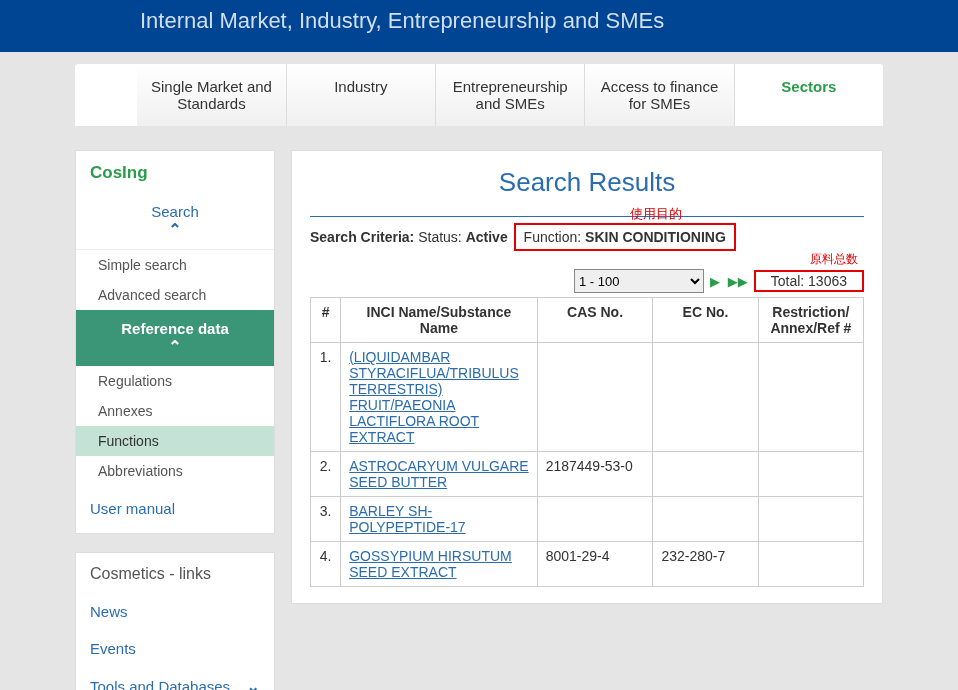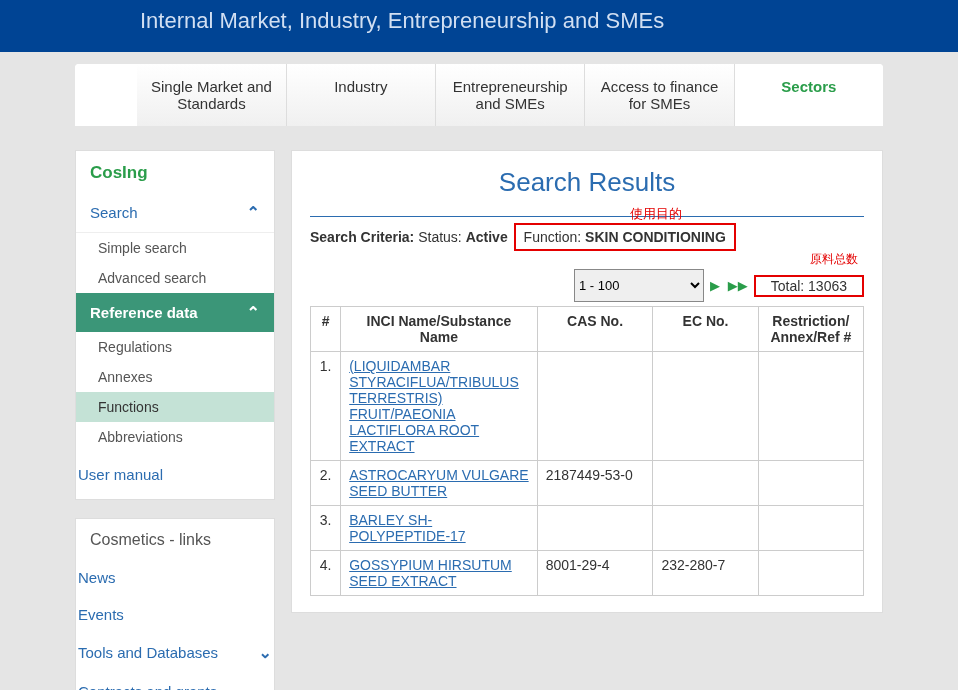--- a/index.html
+++ b/index.html
@@ -71,25 +71,26 @@
     }
     .side-title {
       color: #2a9d4a;
       font-weight: bold;
       font-size: 17px;
       padding: 0 2px 10px 14px;
     }
     .side-title.gray { color: #555; font-weight: normal; font-size: 16px; }
     .side-section-head {
       display: flex;
-      justify-content: space-between;
+      justify-content: flex-end;
       align-items: center;
       padding: 10px 14px;
       cursor: pointer;
       font-size: 15px;
+      flex-direction: column;
     }
     .side-section-head.blue { color: #2b6cb0; border-bottom: 1px solid #eee; }
     .side-section-head.green {
       background: #3b9678;
       color: #fff;
       font-weight: bold;
     }
     .caret {
       font-size: 16px;
       font-weight: bold;
@@ -101,21 +102,21 @@
       cursor: pointer;
     }
     .sub-link.active {
       background: #c4e2d6;
       color: #333;
     }
     .sidebar-link {
       display: flex;
       justify-content: space-between;
       align-items: center;
-      padding: 10px 2px;
+      padding: 10px 14px;
       color: #2b6cb0;
       font-size: 15px;
       cursor: pointer;
     }
     .content {
       flex: 1;
       background: #ffffff;
       border: 1px solid #ddd;
       padding: 16px 18px;
       min-width: 0;
@@ -157,21 +158,21 @@
     }
     .annot-label-total {
       color: #e40000;
       font-size: 12px;
       position: absolute;
       right: 6px;
       top: -18px;
     }
     .pager-select {
       width: 130px;
-      height: 33px;
+      height: 24px;
       border: 1px solid #888;
       font-size: 13px;
       vertical-align: middle;
       margin-left: 18px;
     }
     .pager-arrow {
       color: #2a9d4a;
       font-size: 13px;
       padding: 0 2px;
       cursor: pointer;

